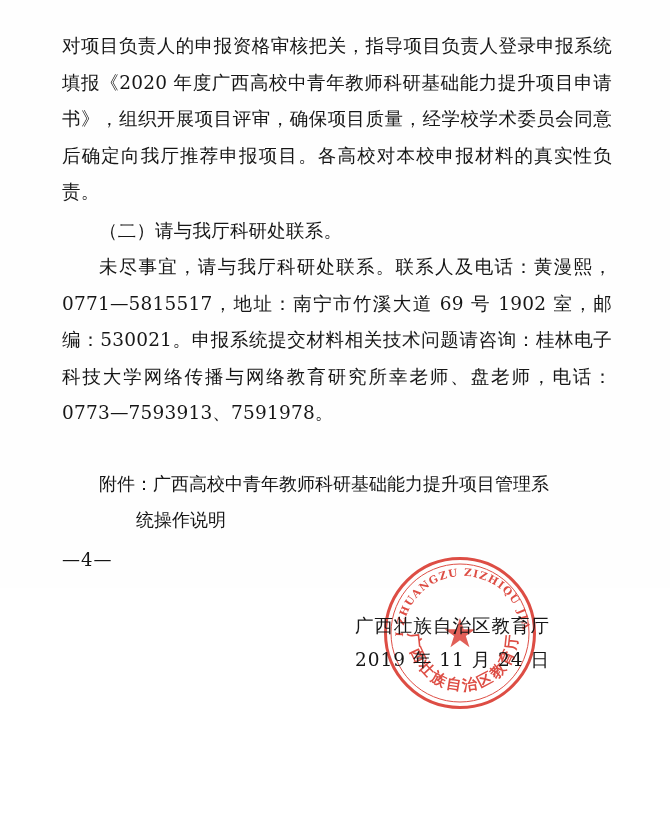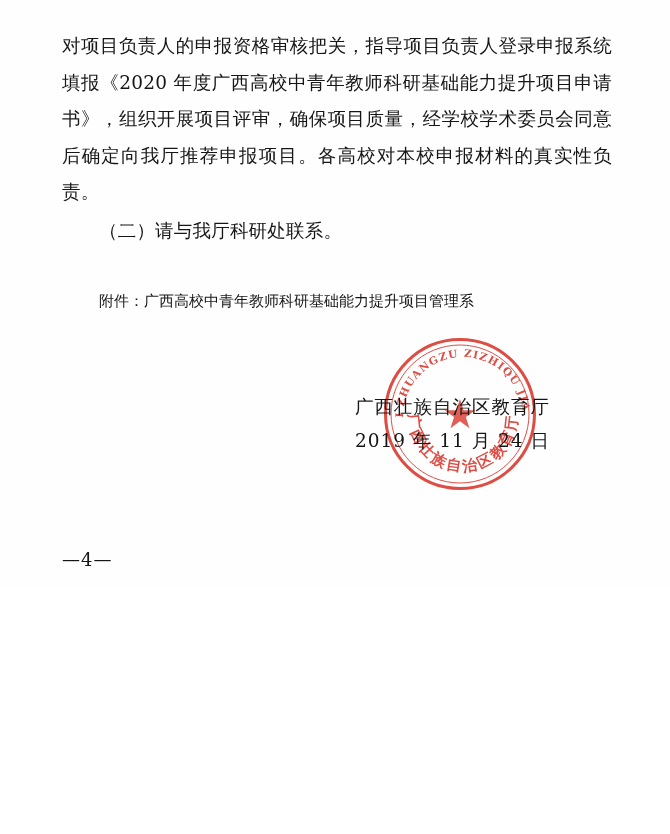--- a/index.html
+++ b/index.html
@@ -32,21 +32,21 @@
     margin: 0;
     color: #161616;
   }
   .indent {
     text-indent: 37px;
   }
   .gap-sm { height: 2px; }
   .gap-lg { height: 34px; }
 
   .attach-block {
-    font-size: 15px;
+    font-size: 18px;
     line-height: 36.5px;
     color: #161616;
     margin: 0;
   }
   .attach-line1 { text-indent: 37px; }
   .attach-line2 { padding-left: 74px; }
 
   
   .sign-area {
     position: relative;
@@ -121,25 +121,27 @@
 
 <div class="page">
 
   <p class="para">对项目负责人的申报资格审核把关，指导项目负责人登录申报系统填报《2020 年度广西高校中青年教师科研基础能力提升项目申请书》，组织开展项目评审，确保项目质量，经学校学术委员会同意后确定向我厅推荐申报项目。各高校对本校申报材料的真实性负责。</p>
 
   <div class="gap-sm"></div>
 
   <p class="para indent">（二）请与我厅科研处联系。</p>
 
 
+  <p class="para indent">未尽事宜，请与我厅科研处联系。联系人及电话：黄漫熙，0771—5815517，地址：南宁市竹溪大道 69 号 1902 室，邮编：530021。申报系统提交材料相关技术问题请咨询：桂林电子科技大学网络传播与网络教育研究所幸老师、盘老师，电话：0773—7593913、7591978。</p>
 
   <div class="gap-lg"></div>
 
   <div class="attach-block">
     <div class="attach-line1">附件：广西高校中青年教师科研基础能力提升项目管理系</div>
+    <div class="attach-line2">统操作说明</div>
   </div>
 
   <div class="sign-area">
 
     <div class="seal">
       <div class="seal-inner"></div>
       <svg viewBox="0 0 152 152">
         <defs>
           <path id="arcTop" d="M 16,76 A 60,60 0 0 1 136,76"></path>
           <path id="arcBottom" d="M 22,76 A 54,54 0 0 0 130,76"></path>

